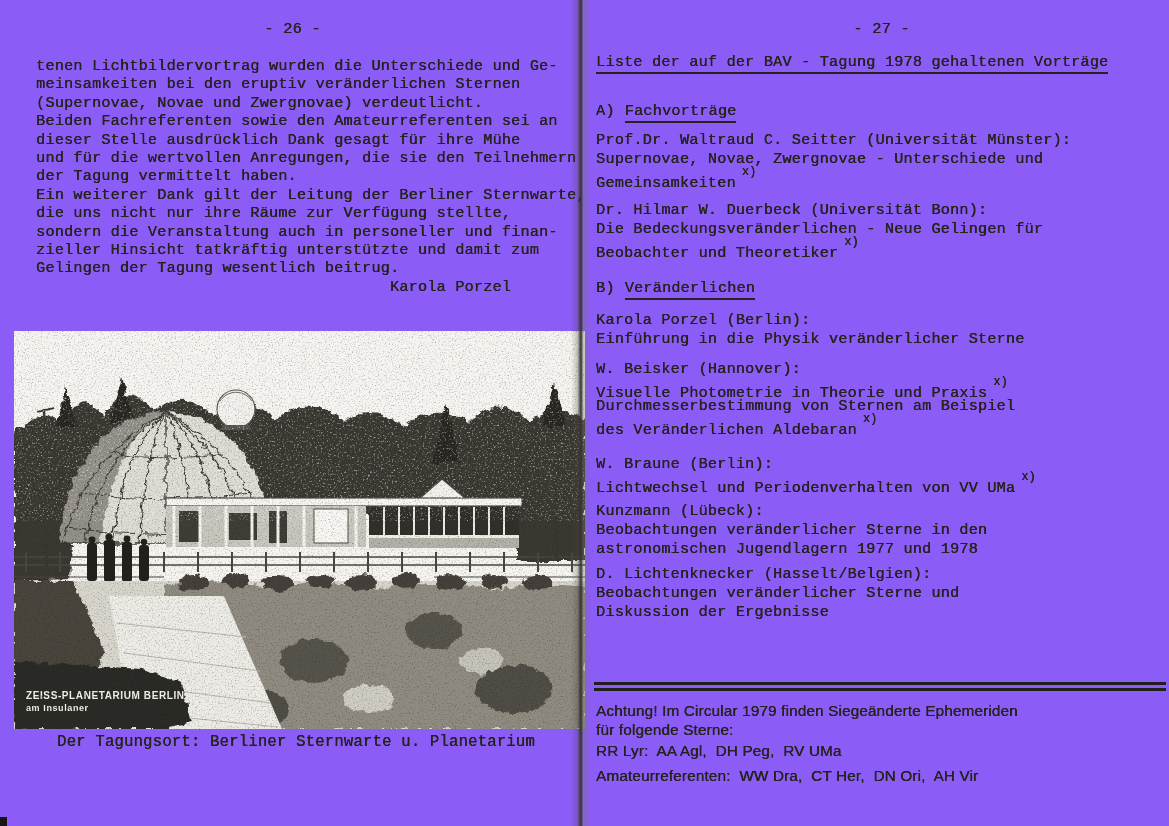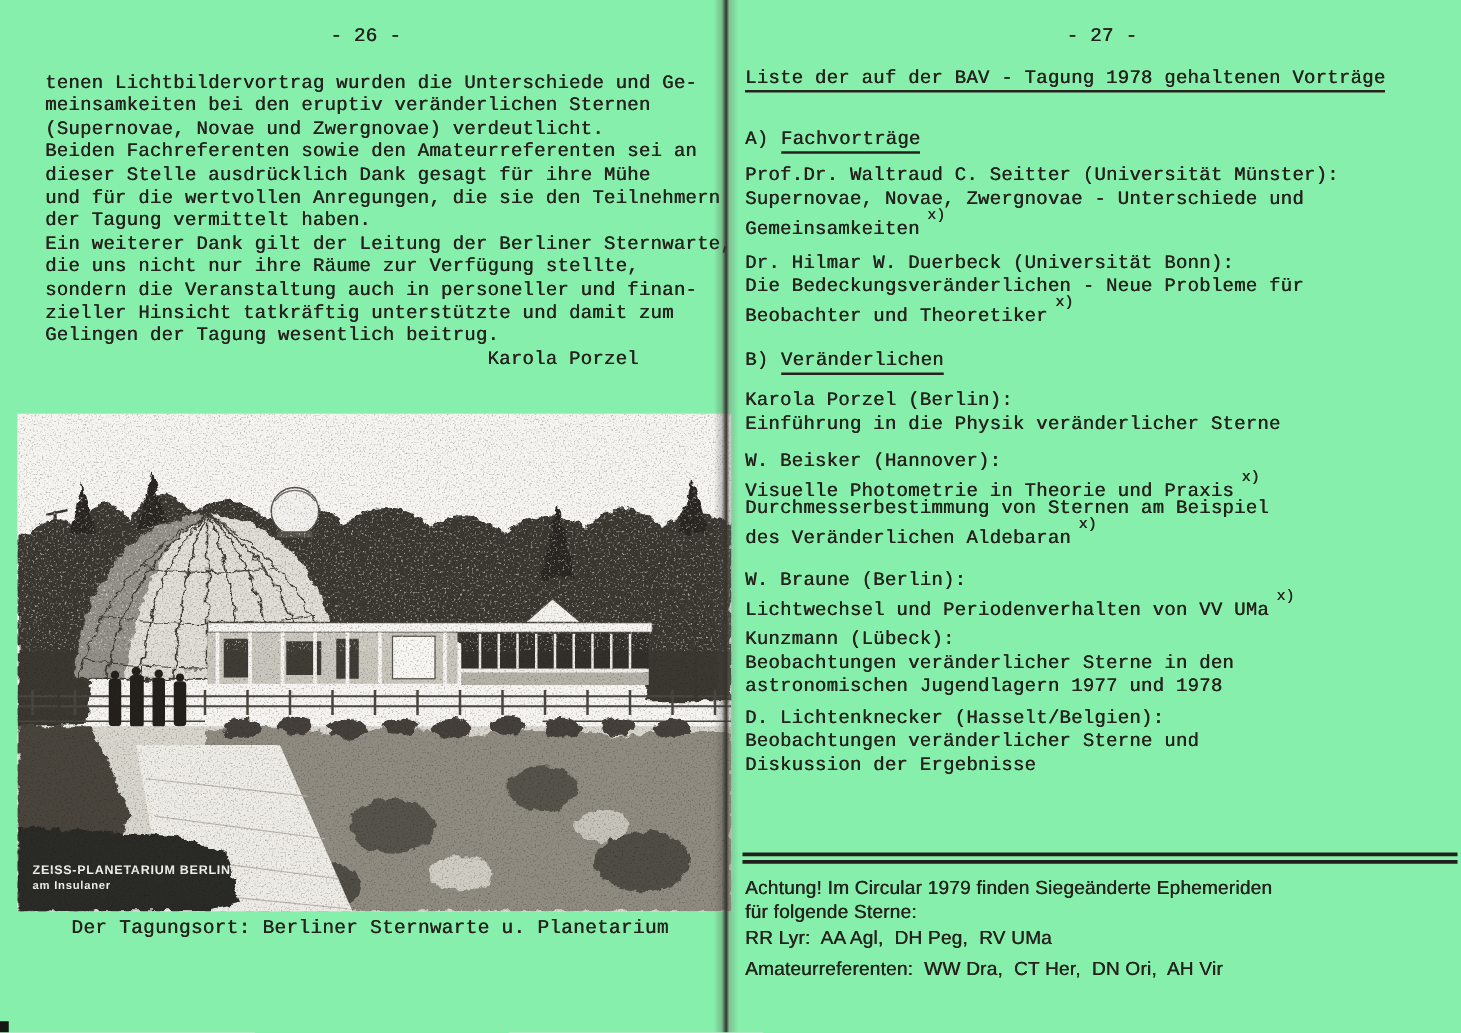--- a/index.html
+++ b/index.html
@@ -1,19 +1,19 @@
 <!DOCTYPE html>
 <html><head>
 <meta charset="utf-8">
 <style>
   * { margin:0; padding:0; box-sizing:border-box; }
   html,body { width:1169px; height:826px; }
   body { position:relative; overflow:hidden; background:#eceae4;
          font-family:"Liberation Mono","DejaVu Sans Mono",monospace; color:#26231e; }
-  .scan { position:absolute; inset:0; background:#86efac; }
+  .scan { position:absolute; inset:0; background:#8b5cf6; }
 
   .tw { text-shadow:.35px 0 currentColor; letter-spacing:.2px; }
 
   .page { position:absolute; top:0; height:826px; }
   .page-left  { left:0;   width:585px; }
   .page-right { left:594px; width:575px; }
 
   .pageno { position:absolute; top:20px; left:0; width:100%; text-align:center;
             font-size:15.4px; }
   .page-left .pageno { width:585px; }
@@ -260,21 +260,21 @@
     </div>
 
     <div class="block tw" style="top:131px">
       <div>Prof.Dr. Waltraud C. Seitter (Universität Münster):</div>
       <div>Supernovae, Novae, Zwergnovae - Unterschiede und</div>
       <div><span>Gemeinsamkeiten</span><sup class="fn">x)</sup></div>
     </div>
 
     <div class="block tw" style="top:201px">
       <div>Dr. Hilmar W. Duerbeck (Universität Bonn):</div>
-      <div>Die Bedeckungsveränderlichen - Neue Probleme für</div>
+      <div>Die Bedeckungsveränderlichen - Neue Gelingen für</div>
       <div><span>Beobachter und Theoretiker</span><sup class="fn">x)</sup></div>
     </div>
 
     <div class="block tw" style="top:279px">
       <span class="seclabel">B)</span><span class="u">Veränderlichen</span>
     </div>
 
     <div class="block tw" style="top:311px">
       <div>Karola Porzel (Berlin):</div>
       <div>Einführung in die Physik veränderlicher Sterne</div>

